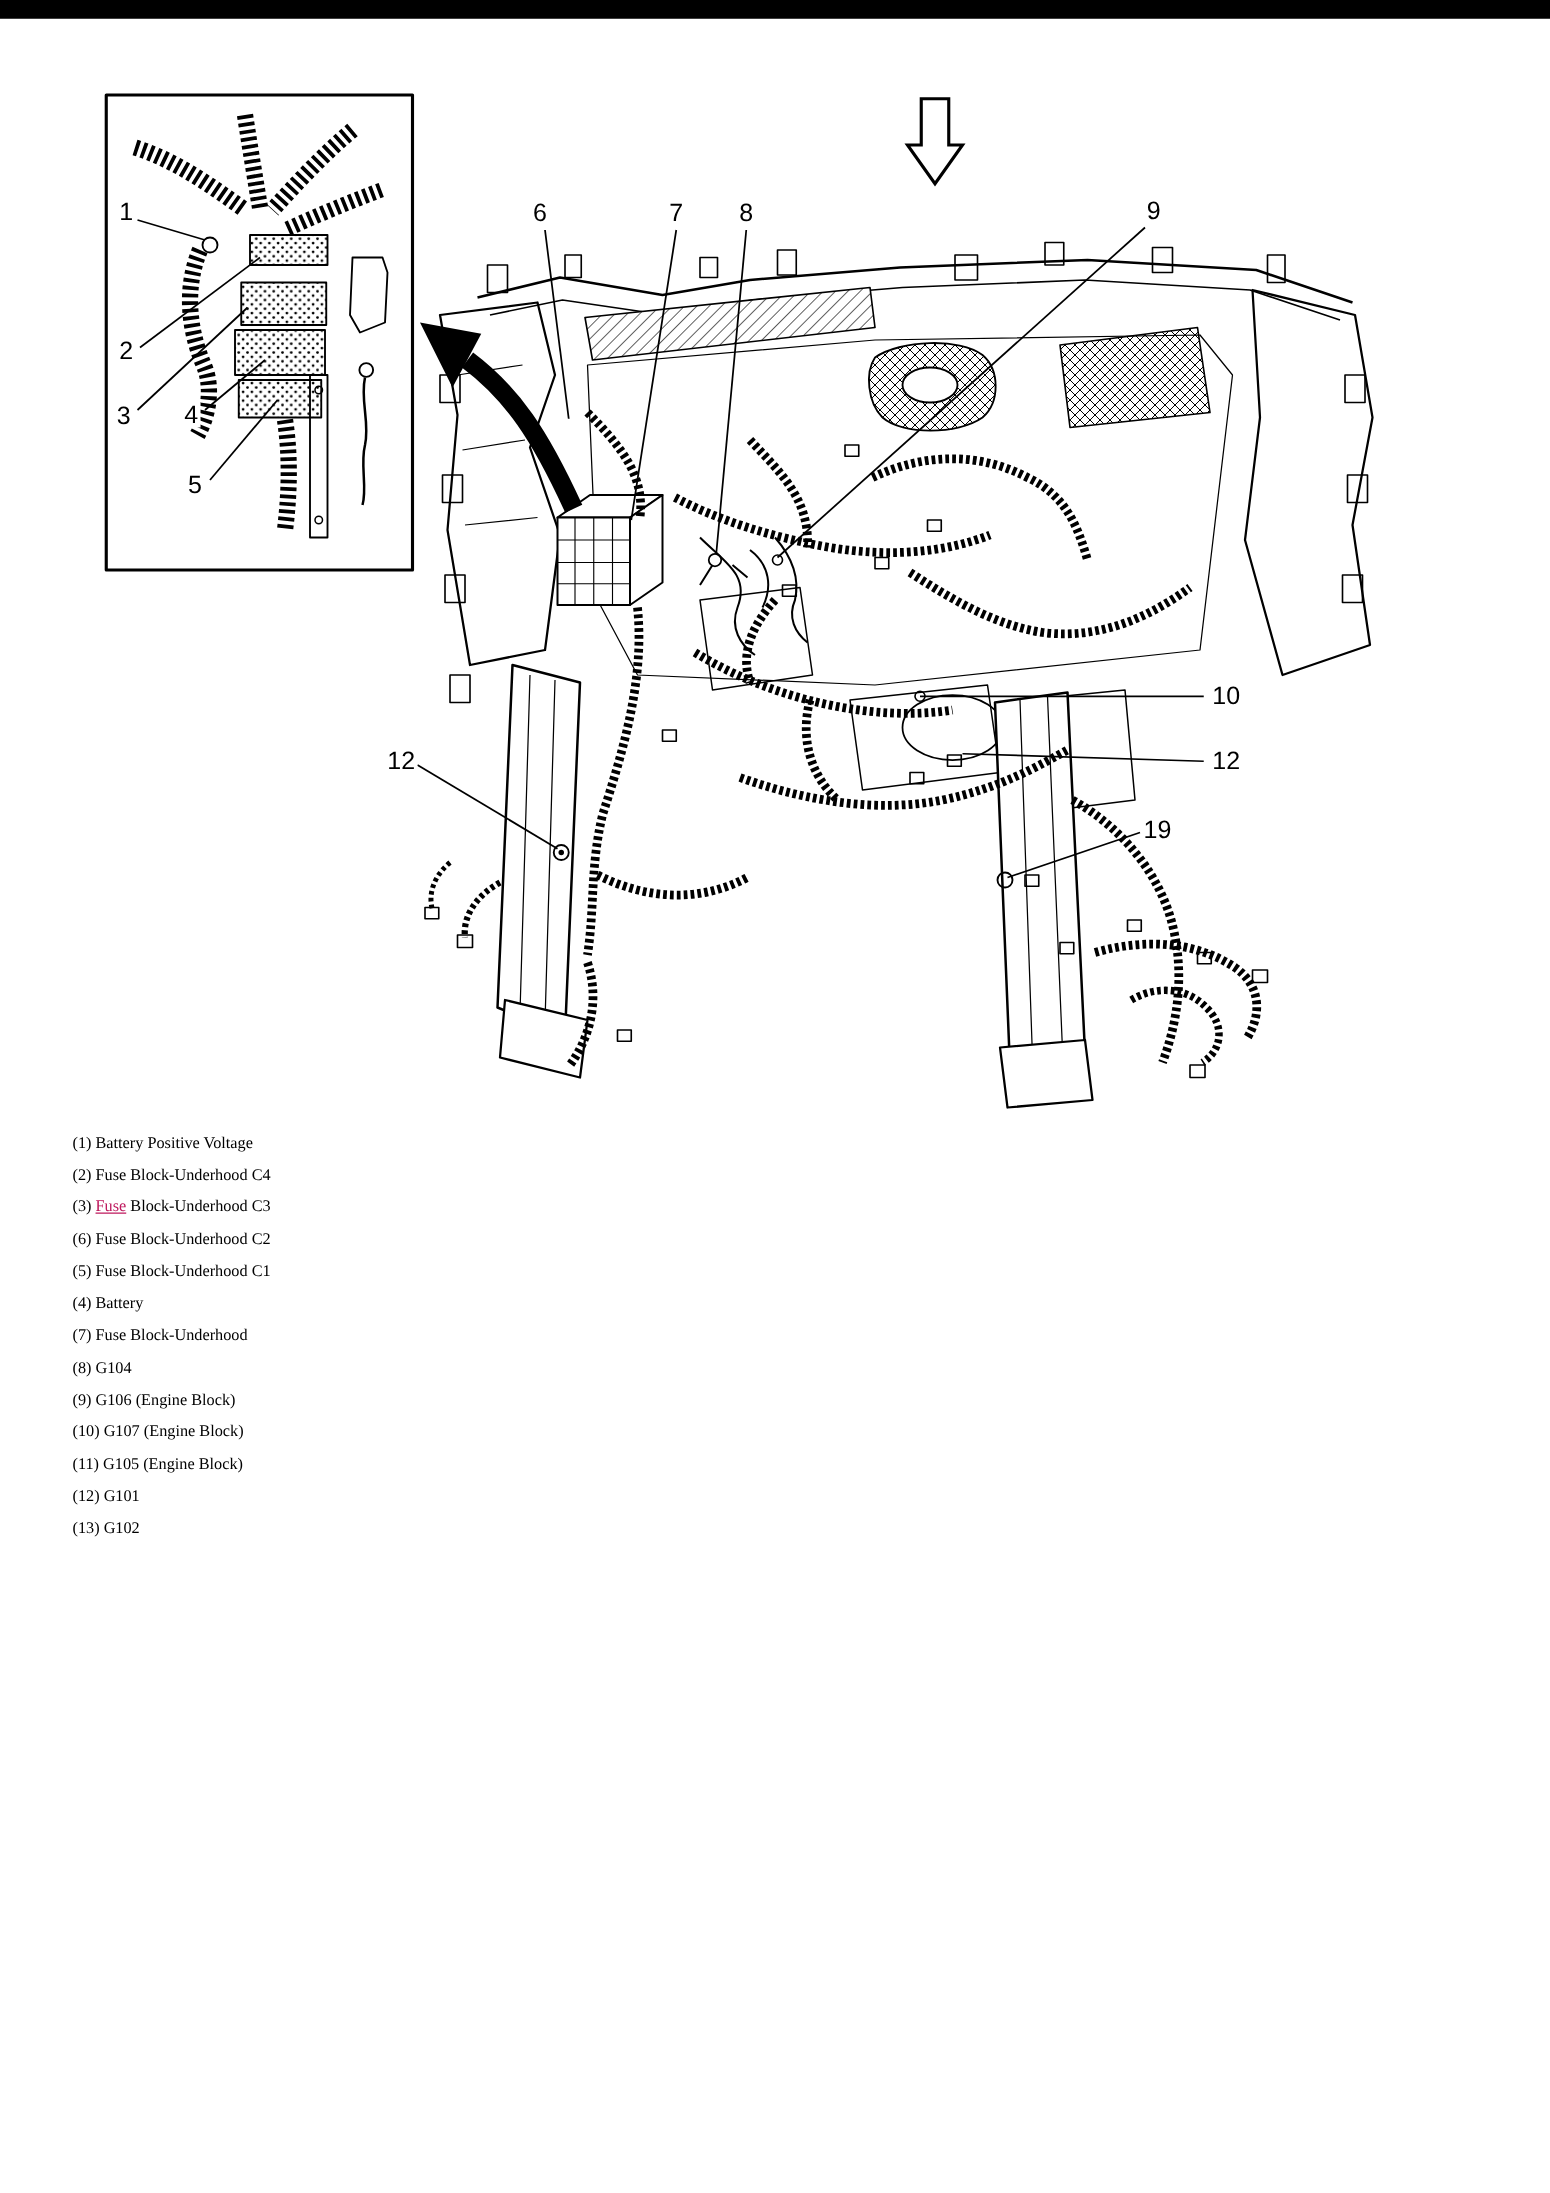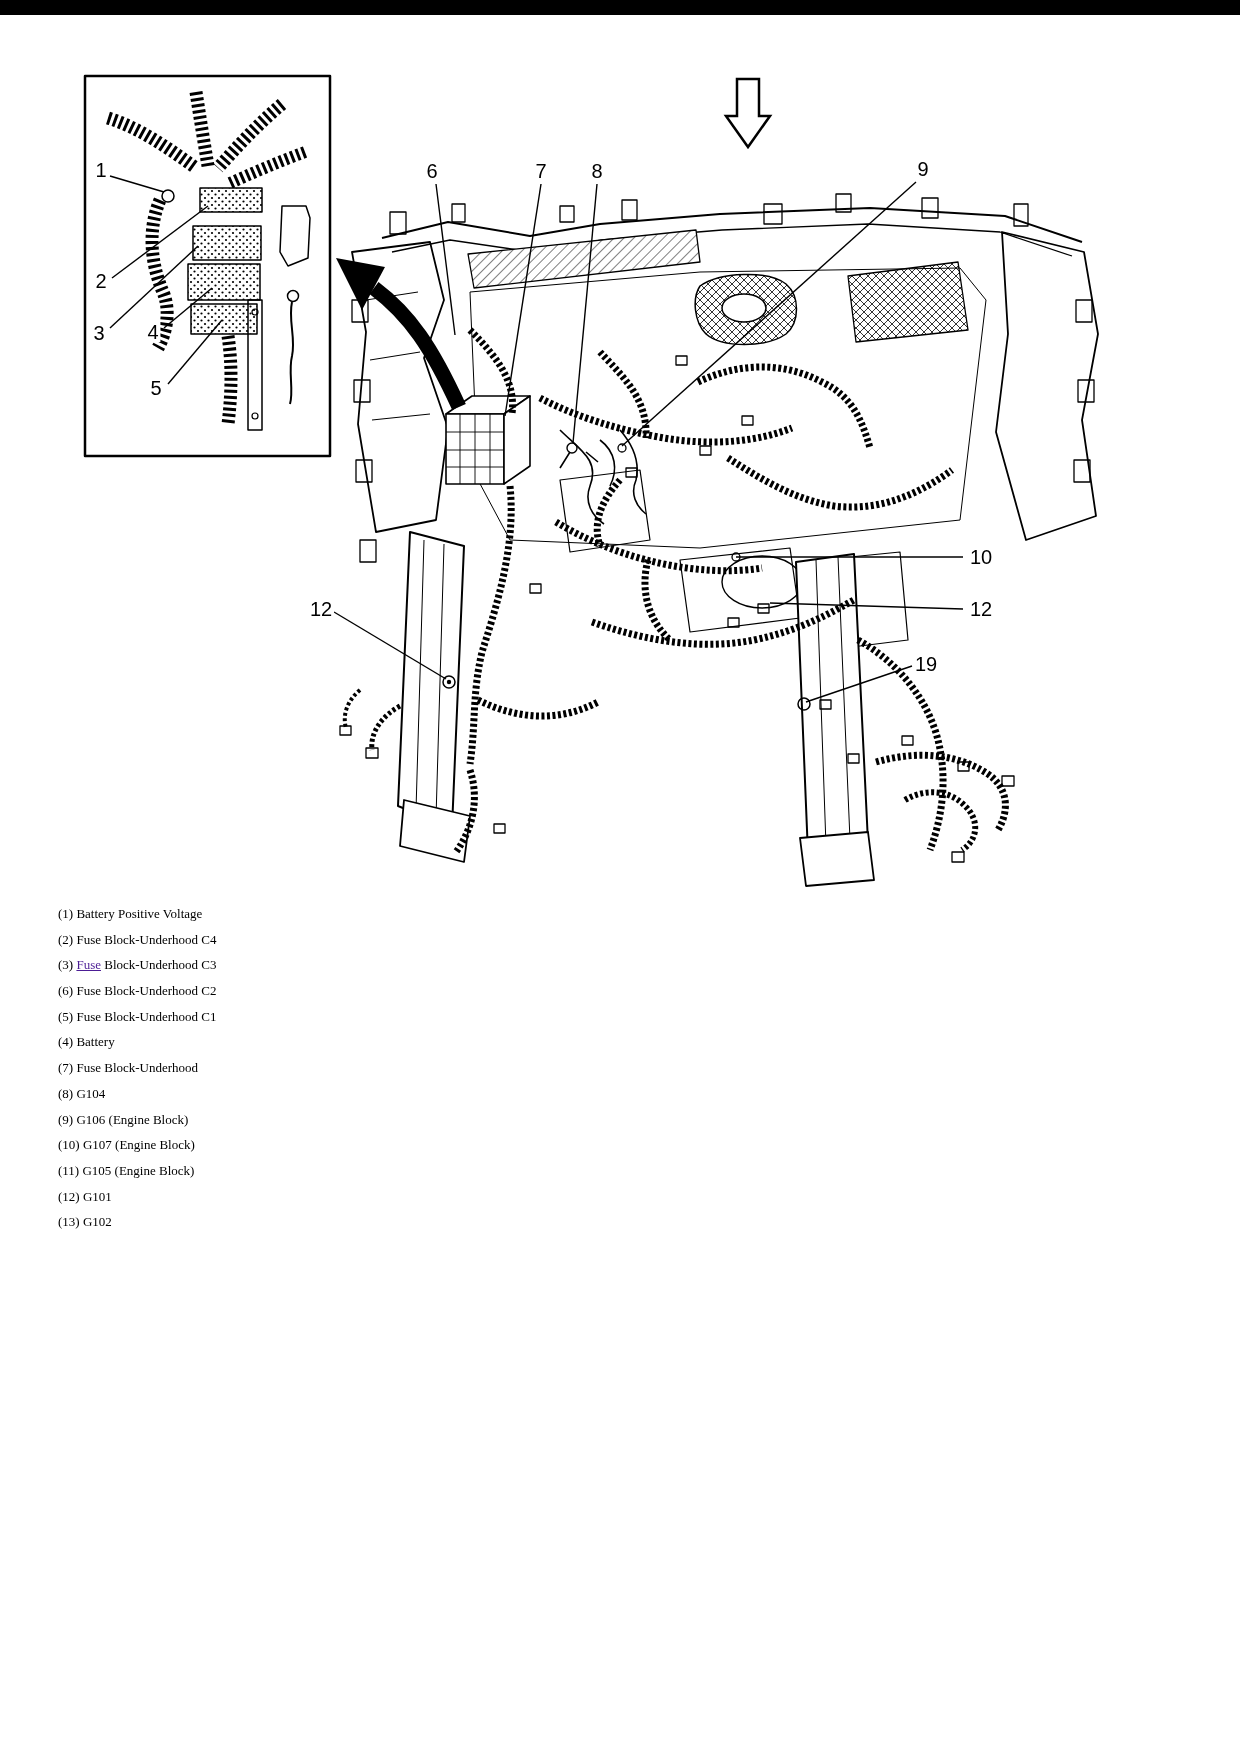--- a/index.html
+++ b/index.html
@@ -235,21 +235,21 @@
   <div class="callout" style="left:597px;top:171px">8</div>
   <div class="callout" style="left:923px;top:169px">9</div>
   <div class="callout" style="left:981px;top:557px">10</div>
   <div class="callout" style="left:981px;top:609px">12</div>
   <div class="callout" style="left:926px;top:664px">19</div>
   <div class="callout" style="left:321px;top:609px">12</div>
 
   <div class="legend">
     <div class="legend-row"><span>(1) Battery Positive Voltage</span></div>
     <div class="legend-row"><span>(2) Fuse Block-Underhood C4</span></div>
-    <div class="legend-row"><span>(3) </span><a class="fuse-link" style="color: #4c1d95;">Fuse</a><span> Block-Underhood C3</span></div>
+    <div class="legend-row"><span>(3) </span><a class="fuse-link" style="color: #be185d;">Fuse</a><span> Block-Underhood C3</span></div>
     <div class="legend-row"><span>(6) Fuse Block-Underhood C2</span></div>
     <div class="legend-row"><span>(5) Fuse Block-Underhood C1</span></div>
     <div class="legend-row"><span>(4) Battery</span></div>
     <div class="legend-row"><span>(7) Fuse Block-Underhood</span></div>
     <div class="legend-row"><span>(8) G104</span></div>
     <div class="legend-row"><span>(9) G106 (Engine Block)</span></div>
     <div class="legend-row"><span>(10) G107 (Engine Block)</span></div>
     <div class="legend-row"><span>(11) G105 (Engine Block)</span></div>
     <div class="legend-row"><span>(12) G101</span></div>
     <div class="legend-row"><span>(13) G102</span></div>

